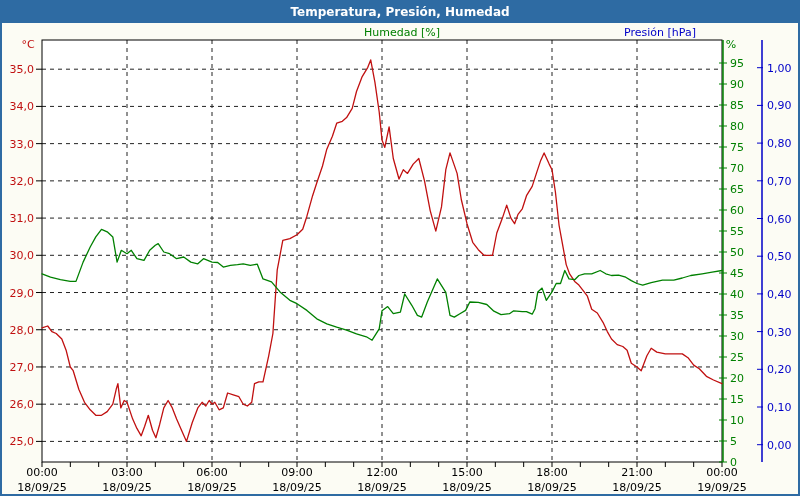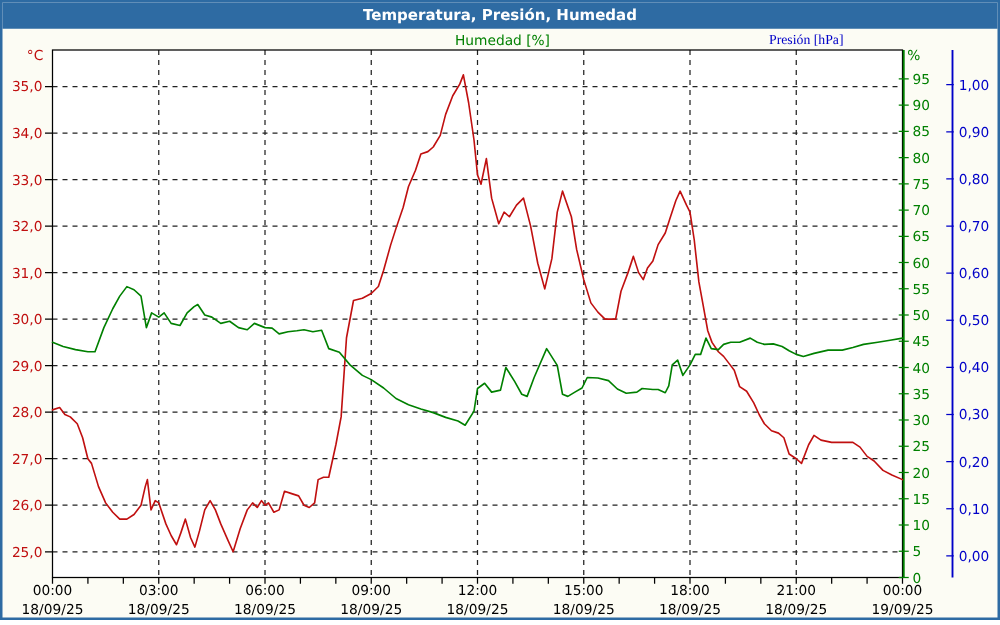--- a/index.html
+++ b/index.html
@@ -16,21 +16,21 @@
   text{font-family:"DejaVu Sans","Liberation Sans",sans-serif;}
 </style>
 </head>
 <body>
 
 <div class="page">
   <div class="titlebar">Temperatura, Presión, Humedad</div>
 
   <span class="legend-item" style="left:147px;color:#c01010;margin-top:13px;">Temp. [°C]</span>
   <span class="legend-item" style="left:400px;color:#008000;">Humedad [%]</span>
-  <span class="legend-item" style="left:643px;color:#0000c8;font-family:Liberation Serif, serif;">Presión [hPa]</span>
+  <span class="legend-item" style="left:658px;color:#0000c8;">Presión [hPa]</span>
 
   <span class="unit-label" style="left:26px;color:#c01010;">°C</span>
   <span class="unit-label" style="left:729px;color:#008000;">%</span>
   <span class="unit-label" style="left:812px;color:#0000c8;">hPa</span>
 
   <svg class="chart" id="chart" width="800" height="500" viewBox="0 0 800 500">
       <rect x="40" y="38" width="680" height="422" fill="#ffffff"></rect>
       <line x1="125" y1="38" x2="125" y2="460" stroke="#222222" stroke-width="1" stroke-dasharray="4,4"></line>
       <line x1="210" y1="38" x2="210" y2="460" stroke="#222222" stroke-width="1" stroke-dasharray="4,4"></line>
       <line x1="295" y1="38" x2="295" y2="460" stroke="#222222" stroke-width="1" stroke-dasharray="4,4"></line>

